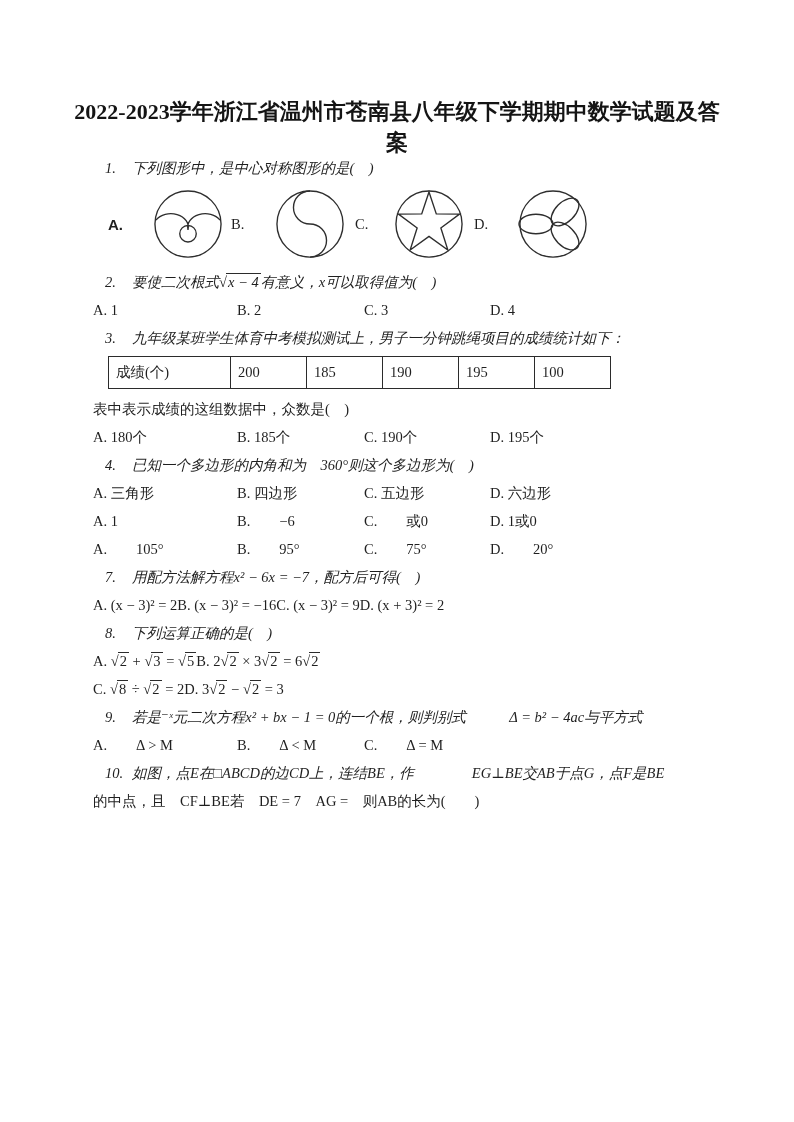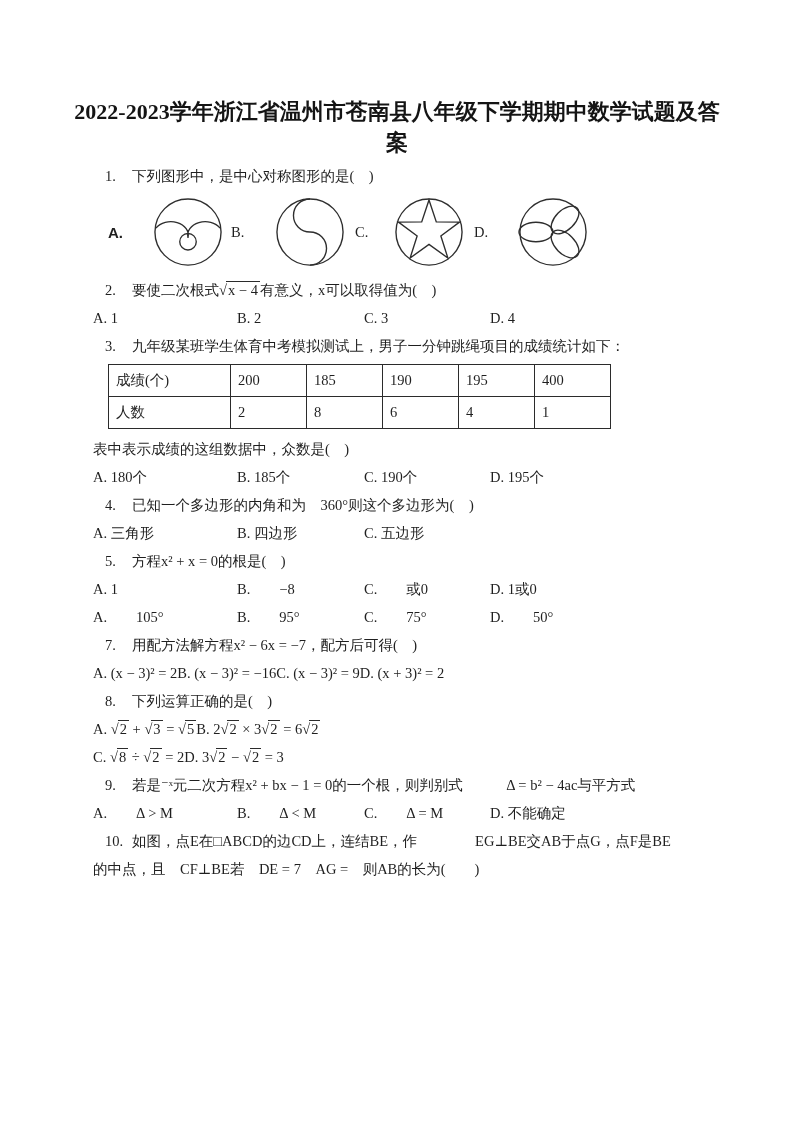--- a/index.html
+++ b/index.html
@@ -6,29 +6,29 @@
   html,body { margin:0; padding:0; }
   body {
     width:794px; height:1122px;
     background:#ffffff;
     color:#1f1f1f;
     font-family:"Liberation Serif","DejaVu Serif",serif;
     font-size:14.5px;
   }
   .sheet { padding:96px 78px 40px 93px; }
   .title {
-    margin:0 -78px 8px -93px;
+    margin:0 -78px 0 -93px;
     text-align:center;
     font-size:22px;
     line-height:31px;
     font-weight:700;
     color:#141414;
   }
   .line { margin:0 0 8px 0; line-height:20px; min-height:20px; white-space:nowrap; }
-  .qline { padding-left:12px; }
+  .qline { padding-left:12px;font-style:italic; }
   .qnum { display:inline-block; min-width:27px; }
   .opts {
     display:grid;
     grid-template-columns:144px 127px 126px auto;
     margin:0 0 8px 0;
     line-height:20px;
   }
   
   .figrow { display:flex; align-items:center; padding-left:15px; margin:2px 0 10px 0; height:76px; }
   .figlabel { width:24px; flex:0 0 auto; }
@@ -91,73 +91,64 @@
 
   <div class="line qline"><span class="qnum">3.</span><span>九年级某班学生体育中考模拟测试上，男子一分钟跳绳项目的成绩统计如下：</span></div>
   <table class="dtable">
     <tbody>
         <tr>
       <td>成绩(个)</td>
       <td>200</td>
       <td>185</td>
       <td>190</td>
       <td>195</td>
-      <td>400</td>
-    </tr>
-    <tr>
-      <td>人数</td>
-      <td>2</td>
-      <td>8</td>
-      <td>6</td>
-      <td>4</td>
-      <td>1</td>
+      <td>100</td>
     </tr>
   </tbody>
     </table>
   <div class="line">表中表示成绩的这组数据中，众数是(　)</div>
   <div class="opts">
     <span>A. 180个</span>
     <span>B. 185个</span>
     <span>C. 190个</span>
     <span>D. 195个</span>
   </div>
 
   <div class="line qline"><span class="qnum">4.</span><span>已知一个多边形的内角和为　360°则这个多边形为(　)</span></div>
   <div class="opts">
     <span>A. 三角形</span>
     <span>B. 四边形</span>
     <span>C. 五边形</span>
+    <span>D. 六边形</span>
   </div>
 
-  <div class="line qline"><span class="qnum">5.</span><span>方程x² + x = 0的根是(　)</span></div>
   <div class="opts">
     <span>A. 1</span>
-    <span>B.　　−8</span>
+    <span>B.　　−6</span>
     <span>C.　　或0</span>
     <span>D. 1或0</span>
   </div>
 
   <div class="opts">
     <span>A.　　105°</span>
     <span>B.　　95°</span>
     <span>C.　　75°</span>
-    <span>D.　　50°</span>
+    <span>D.　　20°</span>
   </div>
 
   <div class="line qline"><span class="qnum">7.</span><span>用配方法解方程x² − 6x = −7，配方后可得(　)</span></div>
   <div class="line">A. (x − 3)² = 2B. (x − 3)² = −16C. (x − 3)² = 9D. (x + 3)² = 2</div>
 
   <div class="line qline"><span class="qnum">8.</span><span>下列运算正确的是(　)</span></div>
   <div class="line"><span>A. </span><span class="sqrt"><span class="sqsym">√</span><span class="rad">2</span></span><span> + </span><span class="sqrt"><span class="sqsym">√</span><span class="rad">3</span></span><span> = </span><span class="sqrt"><span class="sqsym">√</span><span class="rad">5</span></span><span>B. 2</span><span class="sqrt"><span class="sqsym">√</span><span class="rad">2</span></span><span> × 3</span><span class="sqrt"><span class="sqsym">√</span><span class="rad">2</span></span><span> = 6</span><span class="sqrt"><span class="sqsym">√</span><span class="rad">2</span></span></div>
   <div class="line"><span>C. </span><span class="sqrt"><span class="sqsym">√</span><span class="rad">8</span></span><span> ÷ </span><span class="sqrt"><span class="sqsym">√</span><span class="rad">2</span></span><span> = 2</span><span>D. 3</span><span class="sqrt"><span class="sqsym">√</span><span class="rad">2</span></span><span> − </span><span class="sqrt"><span class="sqsym">√</span><span class="rad">2</span></span><span> = 3</span></div>
 
   <div class="line qline"><span class="qnum">9.</span><span>若是⁻ˣ元二次方程x² + bx − 1 = 0的一个根，则判别式　　　Δ = b² − 4ac与平方式</span></div>
   <div class="opts">
     <span>A.　　Δ &gt; M</span>
     <span>B.　　Δ &lt; M</span>
     <span>C.　　Δ = M</span>
-    <span>D. 不能确定</span>
   </div>
 
   <div class="line qline"><span class="qnum">10.</span><span>如图，点E在□ABCD的边CD上，连结BE，作　　　　EG⊥BE交AB于点G，点F是BE</span></div>
   <div class="line">的中点，且　CF⊥BE若　DE = 7　AG =　则AB的长为(　　)</div>
 
 </div>
 
 </body></html>

